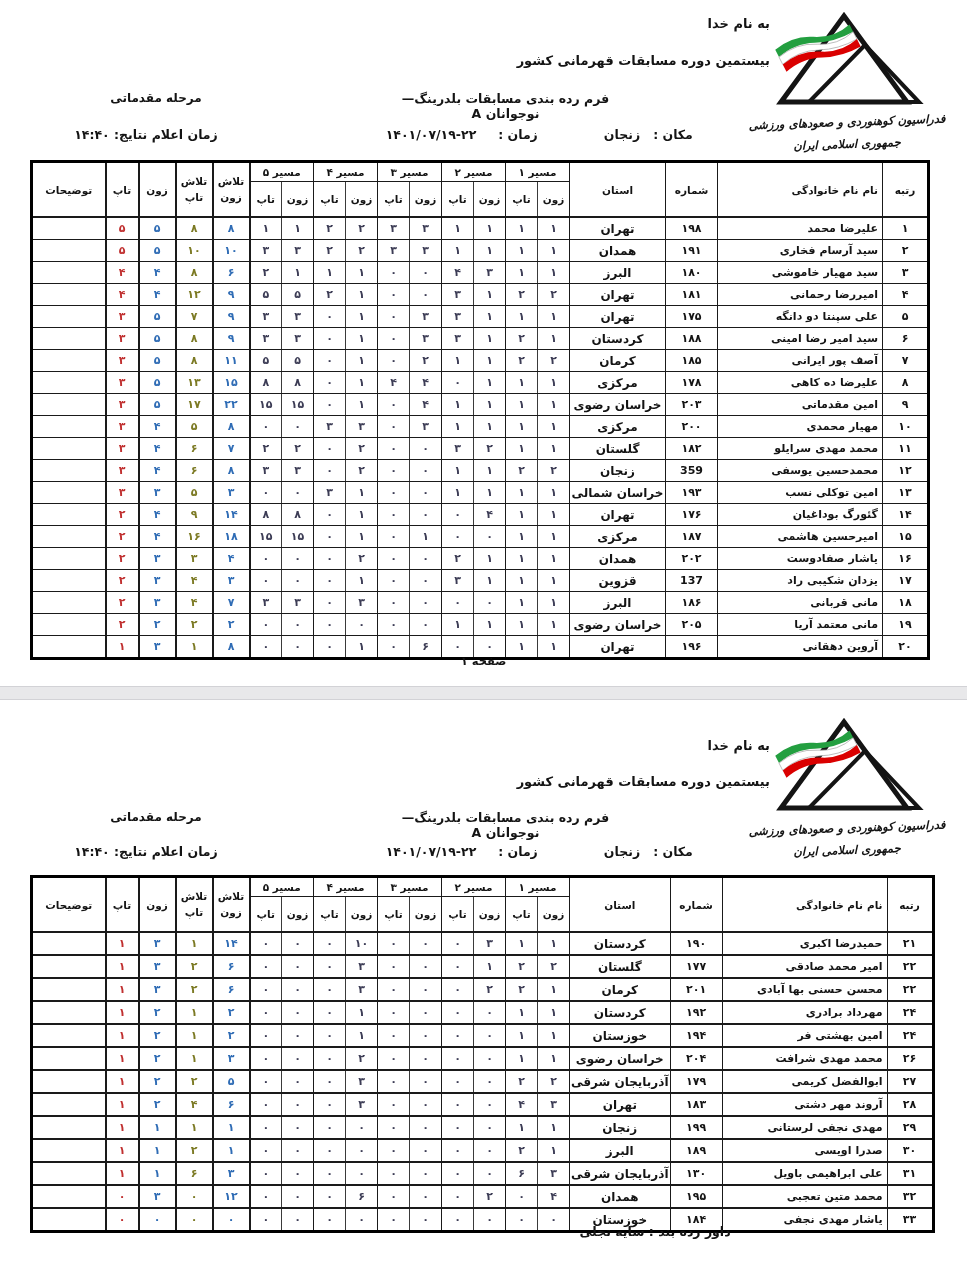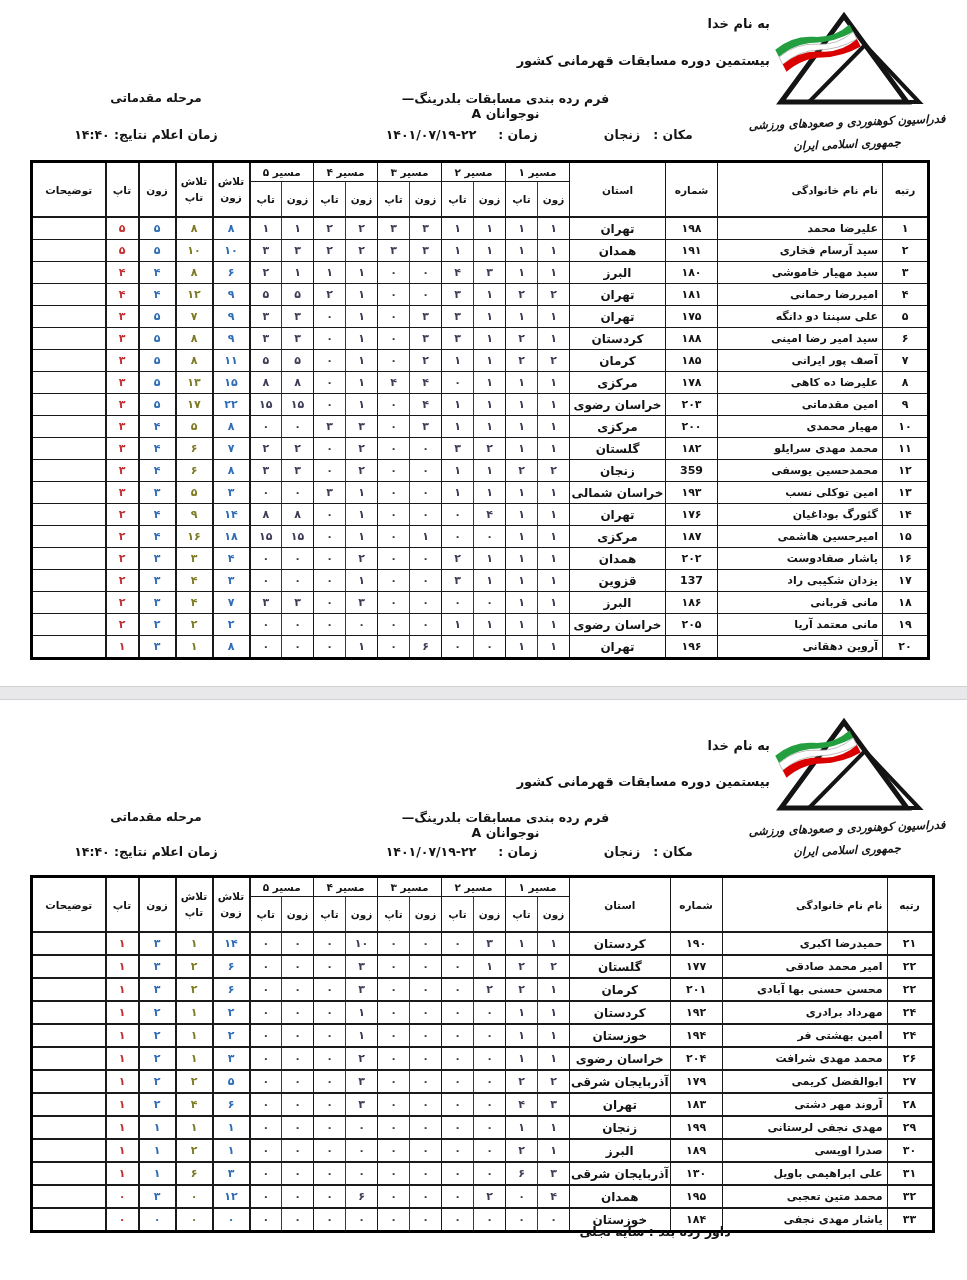--- a/index.html
+++ b/index.html
@@ -681,20 +681,21 @@
           <td class="c-route route-t">۰</td>
           <td class="c-tz">۸</td>
           <td class="c-tt">۱</td>
           <td class="c-zone">۳</td>
           <td class="c-top">۱</td>
           <td class="c-note"></td>
         </tr>
       </tbody>
   </table>
 
+  <div class="page-footer">صفحه ۱</div>
 </div>
 
 <div class="page-gap"></div>
 
 <div class="page" id="page2">
   <div class="h-line h-l1">به نام خدا</div>
   <div class="h-line h-l2">بیستمین دوره مسابقات قهرمانی کشور</div>
   <div class="form-title">فرم رده بندی مسابقات بلدرینگ— نوجوانان A</div>
   <div class="stage">مرحله مقدماتی</div>
 

